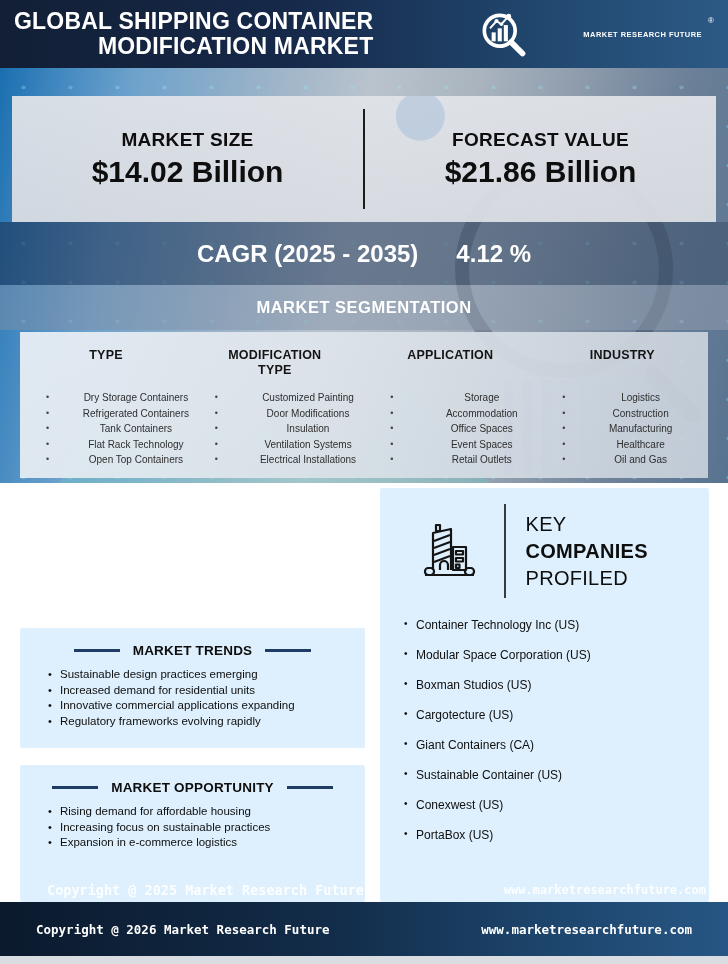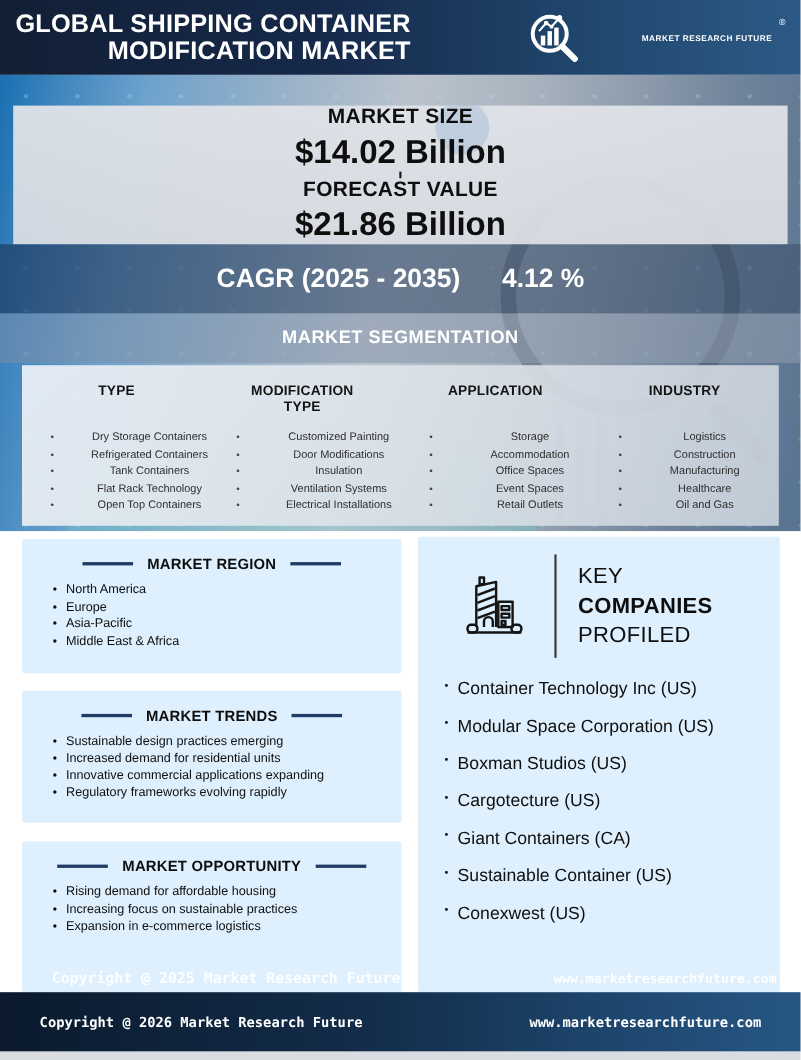--- a/index.html
+++ b/index.html
@@ -31,21 +31,21 @@
     background:repeating-linear-gradient(90deg,rgba(70,125,185,.6) 0 9px,rgba(70,125,185,0) 9px 19px);}
   .lens{position:absolute;right:55px;top:92px;width:190px;height:190px;
     border:14px solid rgba(45,55,70,.32);border-radius:50%;}
   .lens::after{content:"";position:absolute;right:-50px;bottom:-38px;width:72px;height:16px;
     background:rgba(45,55,70,.38);transform:rotate(45deg);border-radius:8px;}
 
   
   .hero-panel{position:absolute;left:12px;top:96px;width:704px;height:126px;z-index:2;
     background:radial-gradient(circle at 58% 16%,rgba(125,165,205,.30) 0 24px,rgba(0,0,0,0) 25px),
                linear-gradient(rgba(224,227,232,.95),rgba(217,220,226,.95));
-    display:flex;align-items:center;flex-direction:column;}
+    display:flex;align-items:center;}
   .stat{flex:1;text-align:center;color:#0e0e0e;}
   .stat-label{font-size:19px;font-weight:bold;letter-spacing:.3px;}
   .stat-value{font-size:30px;font-weight:bold;margin-top:4px;}
   .vdivider{width:2px;height:100px;background:#1c1c1c;}
 
   
   .cagr{position:absolute;left:0;top:222px;width:728px;height:63px;z-index:1;
     background:linear-gradient(90deg,rgba(28,52,88,.62),rgba(54,74,100,.48));
     display:flex;align-items:center;justify-content:center;
     color:#fff;font-weight:bold;font-size:24px;}
@@ -79,21 +79,21 @@
   .card-list{list-style:none;margin:9px 0 0 0;padding:0 12px 0 28px;}
   .card-item{position:relative;padding-left:12px;font-size:11.5px;color:#0e0e0e;line-height:15.5px;}
   .card-item::before{content:"•";position:absolute;left:0;font-size:11px;}
 
   .comp-head{display:flex;align-items:center;margin:16px 0 0 36px;}
   .bld{width:64px;height:62px;flex:0 0 auto;}
   .comp-divider{width:1.5px;height:94px;background:#3a3a3a;margin:0 20px 0 24px;}
   .comp-title{font-size:20px;color:#0e0e0e;line-height:27px;letter-spacing:.3px;}
   .comp-title .t2{font-weight:bold;}
   .comp-list{list-style:none;margin:20px 0 0 0;padding:0 8px 0 24px;}
-  .comp-item{position:relative;padding-left:12px;font-size:16px;color:#0e0e0e;margin-bottom:16px;}
+  .comp-item{position:relative;padding-left:12px;font-size:12px;color:#0e0e0e;margin-bottom:16px;}
   .comp-item::before{content:"•";position:absolute;left:0;top:0;font-size:10px;}
 
   
   .wm{position:absolute;color:rgba(255,255,255,.92);z-index:4;white-space:nowrap;
     font-family:"DejaVu Sans Mono",monospace;font-weight:bold;}
   .wm-left{left:47px;top:882px;font-size:13.5px;text-align:center;}
   .wm-right{right:22px;top:883px;font-size:12px;}
   .footerbar{position:absolute;left:0;top:902px;width:728px;height:54px;z-index:5;
     background:linear-gradient(90deg,#0b1a2d 0%,#122c49 45%,#1d456c 75%,#275684 100%);
     display:flex;align-items:center;justify-content:space-between;
@@ -193,33 +193,20 @@
           <li class="seg-item"><span>Construction</span></li>
           <li class="seg-item"><span>Manufacturing</span></li>
           <li class="seg-item"><span>Healthcare</span></li>
           <li class="seg-item"><span>Oil and Gas</span></li>
         </ul>
     </div>
   </section>
 
   <section class="lower">
 
-    <div class="card card-region">
-      <div class="card-title">
-        <span class="rule"></span>
-        <span>MARKET REGION</span>
-        <span class="rule"></span>
-      </div>
-      <ul class="card-list">
-          <li class="card-item"><span>North America</span></li>
-          <li class="card-item"><span>Europe</span></li>
-          <li class="card-item"><span>Asia-Pacific</span></li>
-          <li class="card-item"><span>Middle East &amp; Africa</span></li>
-        </ul>
-    </div>
 
     <div class="card card-trends">
       <div class="card-title">
         <span class="rule"></span>
         <span>MARKET TRENDS</span>
         <span class="rule"></span>
       </div>
       <ul class="card-list">
           <li class="card-item"><span>Sustainable design practices emerging</span></li>
           <li class="card-item"><span>Increased demand for residential units</span></li>
@@ -269,20 +256,21 @@
         </div>
       </div>
       <ul class="comp-list">
           <li class="comp-item"><span>Container Technology Inc (US)</span></li>
           <li class="comp-item"><span>Modular Space Corporation (US)</span></li>
           <li class="comp-item"><span>Boxman Studios (US)</span></li>
           <li class="comp-item"><span>Cargotecture (US)</span></li>
           <li class="comp-item"><span>Giant Containers (CA)</span></li>
           <li class="comp-item"><span>Sustainable Container (US)</span></li>
           <li class="comp-item"><span>Conexwest (US)</span></li>
+          <li class="comp-item"><span>PortaBox (US)</span></li>
         </ul>
     </div>
   </section>
 
   <div class="wm wm-left">Copyright @ 2025 Market Research Future</div>
   <div class="wm wm-right">www.marketresearchfuture.com</div>
 
   <footer class="footerbar">
     <span>Copyright @ 2026 Market Research Future</span>
     <span>www.marketresearchfuture.com</span>

